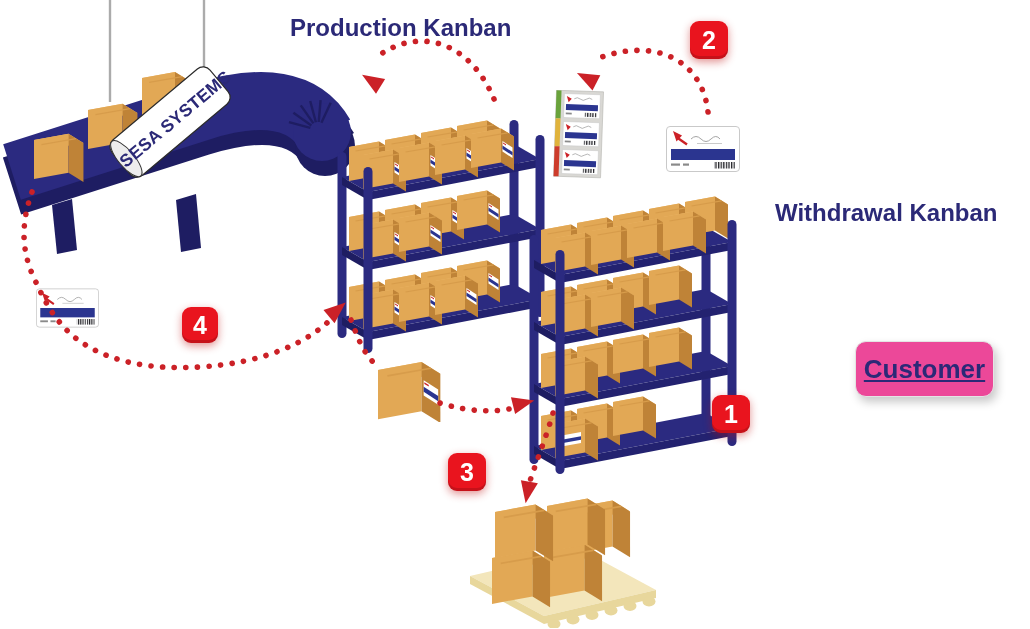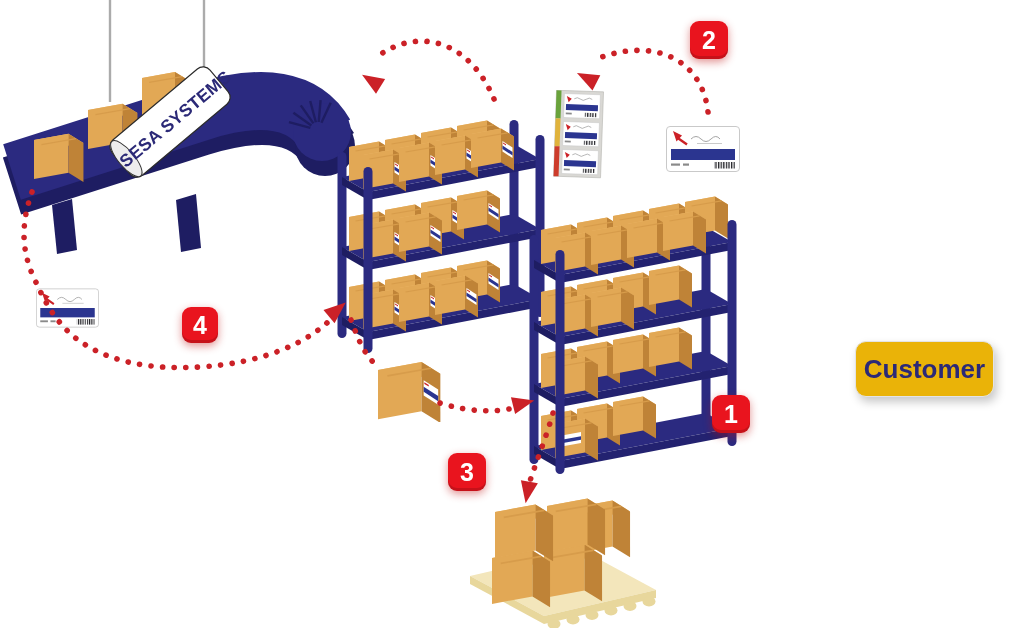--- a/index.html
+++ b/index.html
@@ -1,22 +1,22 @@
 <!DOCTYPE html>
 <html><head>
 <meta charset="utf-8">
 <style>
   html,body{margin:0;padding:0;background:#fff;}
   #stage{position:relative;width:1030px;height:629px;background:#ffffff;overflow:hidden;
          font-family:"Liberation Sans",sans-serif;}
   .abs{position:absolute;}
   .title{position:absolute;color:#2b2977;font-weight:700;font-size:24px;white-space:nowrap;z-index:6;}
-  .plate{position:absolute;background:#eab308;border:1px solid #e4e4e4;border-radius:11px;
+  .plate{position:absolute;background:#ec4899;border:1px solid #e4e4e4;border-radius:11px;
          box-shadow:3px 5px 10px rgba(0,0,0,.22);color:#2b2977;font-weight:700;font-size:26px;
-         display:flex;align-items:center;justify-content:center;z-index:6;}
+         display:flex;align-items:center;justify-content:center;z-index:6;text-decoration:underline;}
   .badge{position:absolute;width:38px;height:38px;background:#e9141e;border-radius:9px;color:#fff;
          font-weight:700;font-size:25px;line-height:38px;text-align:center;z-index:7;
          box-shadow:0 3px 8px rgba(190,15,15,.45), inset 0 -3px 0 rgba(0,0,0,.15);}
   svg{display:block;}
   .layer1{z-index:1;} .layer2{z-index:2;} .arrows{z-index:5;pointer-events:none;}
 </style>
 </head>
 <body>
 
 <div id="stage">
@@ -218,20 +218,22 @@
       <path d="M 440,403 C 468,412 496,413 518,407"></path>
       <path d="M 553,413 C 546,438 536,462 528,487"></path>
     </g>
     <use href="#ah" transform="translate(364,76) rotate(212) scale(1.15)"></use>
     <use href="#ah" transform="translate(579,74) rotate(207) scale(1.15)"></use>
     <use href="#ah" transform="translate(344,304) rotate(-40) scale(1.15)"></use>
     <use href="#ah" transform="translate(532,401) rotate(-14) scale(1.15)"></use>
     <use href="#ah" transform="translate(526,501) rotate(100) scale(1.15)"></use>
   </svg>
 
+  <div class="title" style="left:290px;top:14px;">Production Kanban</div>
+  <div class="title" style="left:775px;top:199px;">Withdrawal Kanban</div>
 
   <div class="badge" style="left:690px;top:21px;">2</div>
   <div class="badge" style="left:182px;top:307px;width:36px;height:36px;line-height:36px;">4</div>
   <div class="badge" style="left:712px;top:395px;">1</div>
   <div class="badge" style="left:448px;top:453px;">3</div>
 
   <div class="plate" style="left:855px;top:341px;width:137px;height:54px;">Customer</div>
 
 </div>
 

